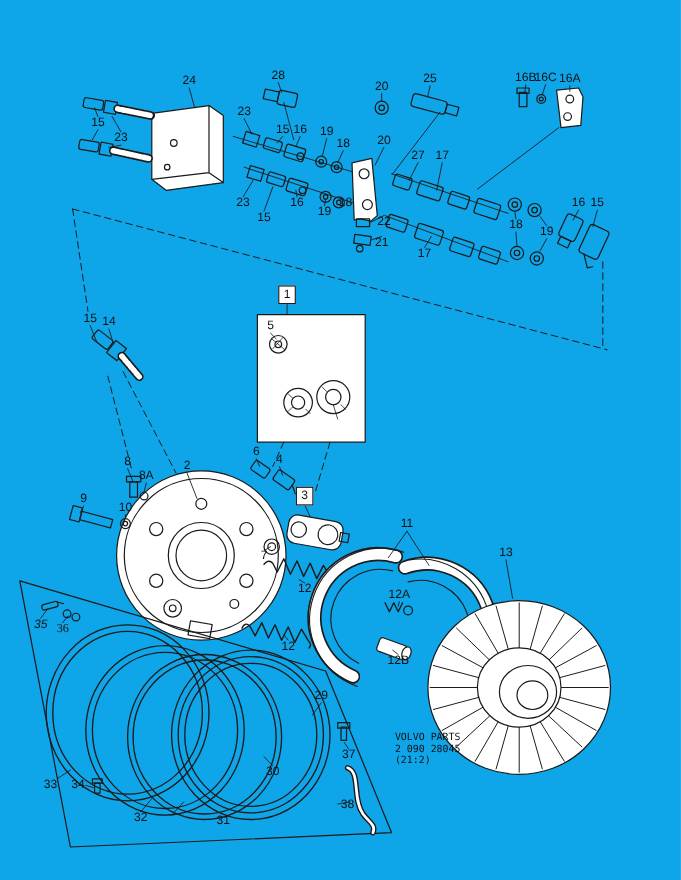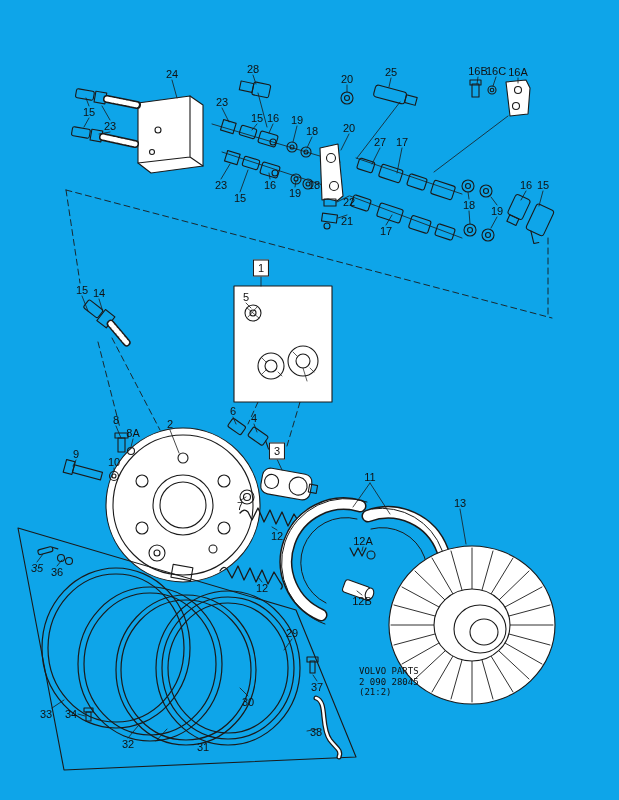--- a/index.html
+++ b/index.html
@@ -350,21 +350,21 @@
       <div class="callout" style="left: 76px; top: 454px;">9</div>
       <div class="callout" style="left: 114px; top: 462px;">10</div>
       <div class="callout" style="left: 240px; top: 506px;">7</div>
       <div class="callout" style="left: 277px; top: 536px;">12</div>
       <div class="callout" style="left: 370px; top: 477px;">11</div>
       <div class="callout" style="left: 363px; top: 541px;">12A</div>
       <div class="callout" style="left: 262px; top: 588px;">12</div>
       <div class="callout" style="left: 362px; top: 601px;">12B</div>
       <div class="callout" style="left: 460px; top: 503px;">13</div>
       <div class="callout" style="left: 37px; top: 568px; font-style: italic;">35</div>
-      <div class="callout" style="left: 57px; top: 572px;">36</div>
+      <div class="callout" style="left: 57px; top: 572px; font-family: Liberation Serif, serif;">36</div>
       <div class="callout" style="left: 292px; top: 633px;">29</div>
       <div class="callout" style="left: 46px; top: 714px;">33</div>
       <div class="callout" style="left: 71px; top: 714px;">34</div>
       <div class="callout" style="left: 128px; top: 744px;">32</div>
       <div class="callout" style="left: 156px; top: 747px; margin-left: 47px;">31</div>
       <div class="callout" style="left: 248px; top: 702px;">30</div>
       <div class="callout" style="left: 317px; top: 687px;">37</div>
       <div class="callout" style="left: 300px; top: 732px; margin-left: 16px;">38</div>
     </div>
 

